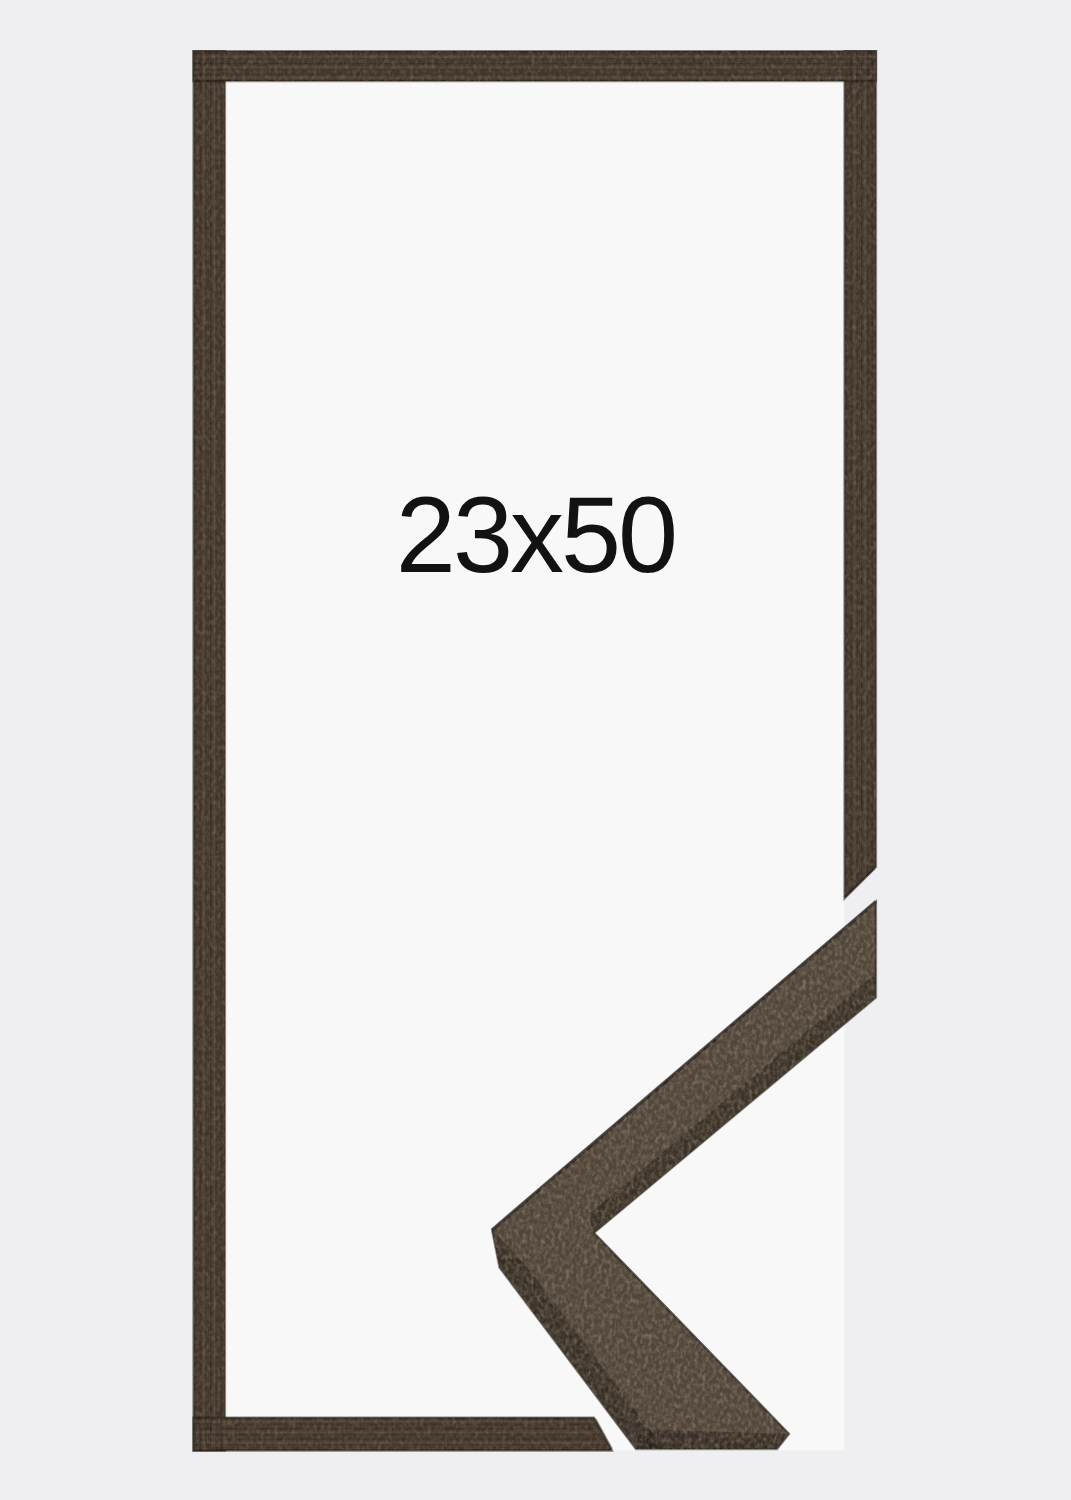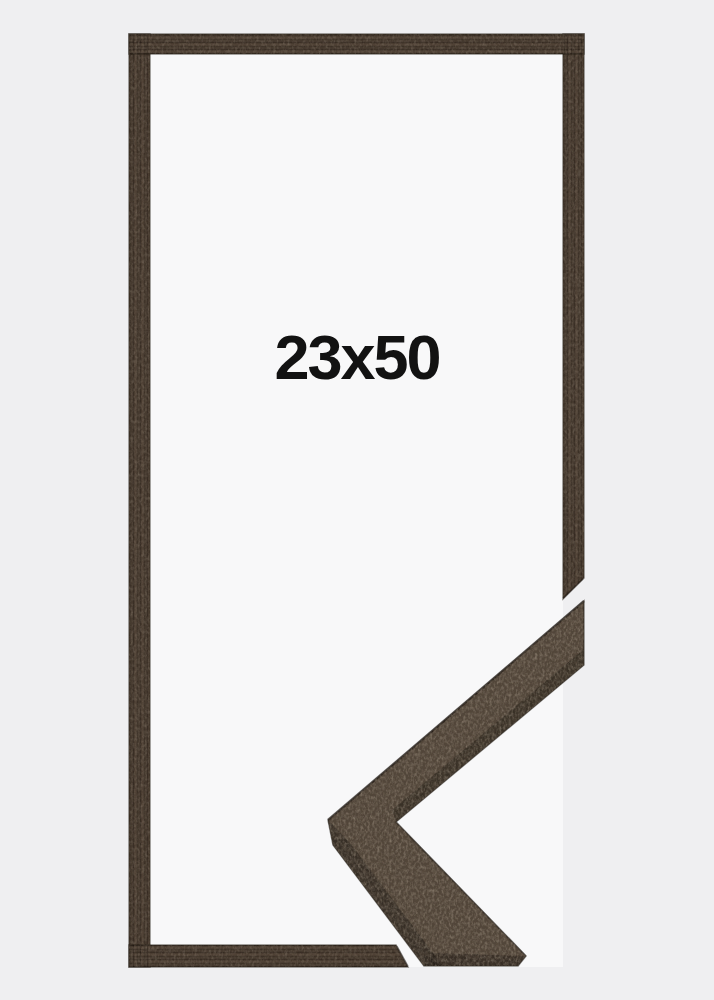--- a/index.html
+++ b/index.html
@@ -16,22 +16,22 @@
     position:relative;
     width:714px;height:1000px;
     background:var(--bg);
     overflow:hidden;
   }
   .stage svg{position:absolute;inset:0;display:block;}
   .size-label{
     position:absolute;
     left:357px;top:357px;
     transform:translate(-50%,-50%);
-    font-size:63px;
-    font-weight:700;
+    font-size:72px;
+    font-weight:400;
     letter-spacing:-2px;
     color:var(--label);
     white-space:nowrap;
     user-select:none;
   }
 </style>
 </head>
 <body>
 
 <div class="stage">

